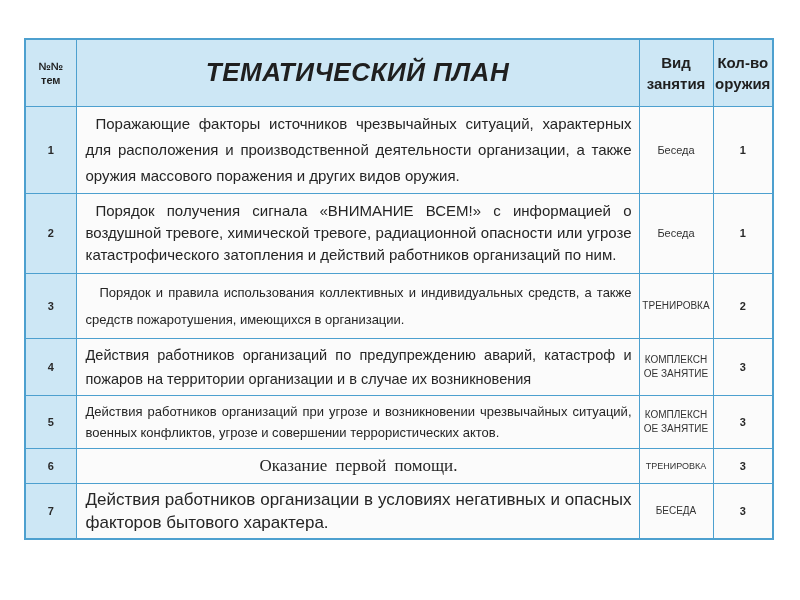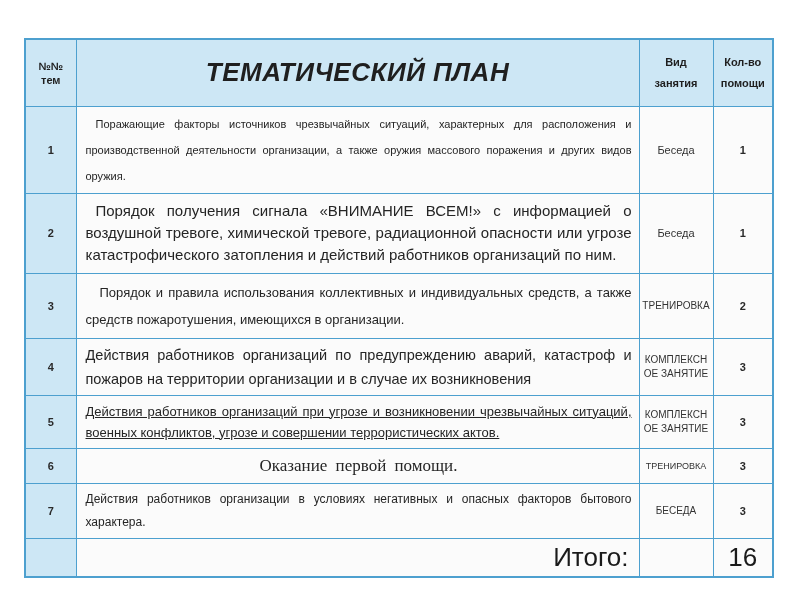--- a/index.html
+++ b/index.html
@@ -13,39 +13,39 @@
     border-collapse:collapse; table-layout:fixed;
     border:2px solid #4da0cf;
   }
   table.plan td { border:1.5px solid #4da0cf; vertical-align:middle; }
 
   
   tr.hdr td { background:#cde7f5; text-align:center; font-weight:bold; }
   tr.hdr { height:67px; }
   .h-num   { font-size:11px; line-height:14px; white-space:pre-line; }
   .h-plan  { font-size:26px; letter-spacing:0.5px;font-style:italic; }
-  .h-type, .h-hours { font-size:11px; line-height:21px; white-space:pre-line; }
+  .h-type, .h-hours { font-size:15px; line-height:21px; white-space:pre-line; }
 
   
   .c-num   { background:#cde7f5; text-align:center; font-weight:bold; font-size:11px; color:#2a2a2a; }
   .c-topic { background:#fbfbfb; text-align:justify; padding:4px 7px 4px 9px; color:#252525; }
   .c-type  { background:#fbfbfb; text-align:center; font-size:10px; line-height:14px;
              white-space:pre-line; color:#333; padding:0 2px; }
   .c-hours { background:#fbfbfb; text-align:center; font-size:11px; font-weight:600; color:#2a2a2a; }
 
   
-  tr.r1 { height:83px; }  tr.r1 .c-topic { font-size:11px; line-height:26px; text-indent:10px; }
+  tr.r1 { height:83px; }  tr.r1 .c-topic { font-size:15px; line-height:26px; text-indent:10px; }
   tr.r2 { height:80px; }  tr.r2 .c-topic { font-size:15px; line-height:22px; text-indent:10px; }
   tr.r3 { height:65px; }  tr.r3 .c-topic { font-size:13px; line-height:27px; text-indent:14px; }
   tr.r4 { height:57px; }  tr.r4 .c-topic { font-size:14.5px; line-height:24px;margin-top:43px; }
-  tr.r5 { height:53px; }  tr.r5 .c-topic { font-size:13px; line-height:21px;text-decoration:underline; }
+  tr.r5 { height:53px; }  tr.r5 .c-topic { font-size:13px; line-height:21px; }
   tr.r6 { height:35px; }  tr.r6 .c-topic { font-family:"Liberation Serif", serif; font-size:17px;
                                            text-align:center; word-spacing:4px; }
   tr.r6 .c-type { font-size:9px; }
-  tr.r7 { height:55px; }  tr.r7 .c-topic { font-size:12px; line-height:23px; }
+  tr.r7 { height:55px; }  tr.r7 .c-topic { font-size:17px; line-height:23px; }
   tr.r1 .c-type, tr.r2 .c-type { font-size:11px; }
 
   
   tr.totals { height:39px; }
   .t-label { background:#fbfbfb; text-align:right; font-size:26px; padding-right:10px; color:#1a1a1a; }
   .t-empty { background:#fbfbfb; }
   .t-hours { background:#fbfbfb; text-align:center; font-size:26px; color:#1a1a1a; }
 </style>
 </head>
 <body>
@@ -59,21 +59,21 @@
       <col style="width:60px">
     </colgroup>
     <tbody>
       <tr class="hdr">
         <td class="h-num">№№
 тем</td>
         <td class="h-plan">ТЕМАТИЧЕСКИЙ ПЛАН</td>
         <td class="h-type">Вид
 занятия</td>
         <td class="h-hours">Кол-во
-помощи</td>
+оружия</td>
       </tr>
 
       <tr class="r1">
         <td class="c-num">1</td>
         <td class="c-topic">Поражающие факторы источников чрезвычайных ситуаций, характерных для расположения и производственной деятельности организации, а также оружия массового поражения и других видов оружия.</td>
         <td class="c-type">Беседа</td>
         <td class="c-hours">1</td>
       </tr>
 
       <tr class="r2">
@@ -113,21 +113,15 @@
         <td class="c-hours">3</td>
       </tr>
 
       <tr class="r7">
         <td class="c-num">7</td>
         <td class="c-topic">Действия работников организации в условиях негативных и опасных факторов бытового характера.</td>
         <td class="c-type">БЕСЕДА</td>
         <td class="c-hours">3</td>
       </tr>
 
-      <tr class="totals">
-        <td class="c-num"></td>
-        <td class="t-label">Итого:</td>
-        <td class="t-empty"></td>
-        <td class="t-hours">16</td>
-      </tr>
     </tbody>
   </table>
 </div>
 
 </body></html>

